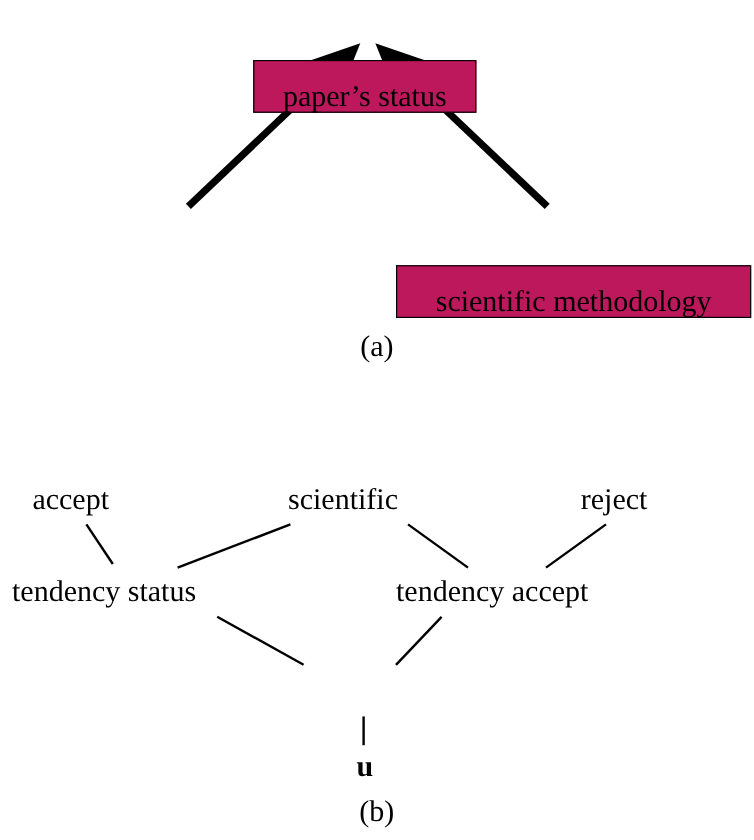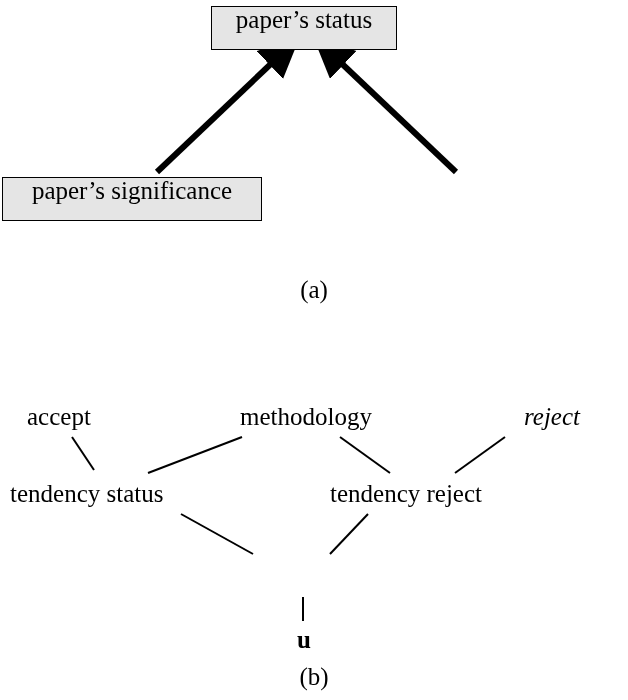--- a/index.html
+++ b/index.html
@@ -27,28 +27,29 @@
     left: 0;
     top: 0;
     width: 628px;
     height: 700px;
     pointer-events: none;
   }
   .node-box {
     position: absolute;
     box-sizing: border-box;
     border: 1.6px solid #000000;
-    background: #e5e5e5;
+    background: #be185d;
     display: flex;
-    align-items: flex-start;
+    align-items: flex-end;
     justify-content: center;
     font-size: 25px;
     line-height: 1;
     white-space: nowrap;
     font-family: "Liberation Serif", serif;
+    margin-top: 44px;
   }
   .lat-node {
     position: absolute;
     font-size: 25px;
     line-height: 1;
     white-space: nowrap;
     font-family: "Liberation Serif", serif;
     text-align: left;
   }
   .lat-node.bold {
@@ -84,35 +85,35 @@
     <line x1="505" y1="437" x2="455" y2="473" stroke="#000000" stroke-width="2"></line>
     <line x1="181" y1="514" x2="253" y2="554" stroke="#000000" stroke-width="2"></line>
     <line x1="368" y1="514" x2="330" y2="554" stroke="#000000" stroke-width="2"></line>
     <line x1="303" y1="597" x2="303" y2="621" stroke="#000000" stroke-width="2"></line>
   </svg>
 
   <div class="node-box" style="left:211px; top:6px; width:186px; height:44px;">
     <span>paper’s status</span>
   </div>
 
-  <div class="node-box" style="left:2px; top:177px; width:260px; height:44px;">
-    <span>paper’s significance</span>
+
+  <div class="node-box" style="left:330px; top:177px; width:296px; height:44px;">
+    <span>scientific methodology</span>
   </div>
-
 
   <div class="caption" style="left:284px; top:277px; width:60px;">(a)</div>
 
   <div class="lat-node" style="left:27px; top:404px;">accept</div>
 
-  <div class="lat-node" style="left:240px; top:404px;">methodology</div>
+  <div class="lat-node" style="left:240px; top:404px;">scientific</div>
 
-  <div class="lat-node" style="left:524px; top:404px;font-style:italic;">reject</div>
+  <div class="lat-node" style="left:484px; top:404px;">reject</div>
 
   <div class="lat-node" style="left:10px; top:481px;">tendency status</div>
 
-  <div class="lat-node" style="left:330px; top:481px;">tendency reject</div>
+  <div class="lat-node" style="left:330px; top:481px;">tendency accept</div>
 
 
   <div class="lat-node bold" style="left:297px; top:627px;">u</div>
 
   <div class="caption" style="left:284px; top:664px; width:60px;">(b)</div>
 
 </div>
 
 </body></html>

